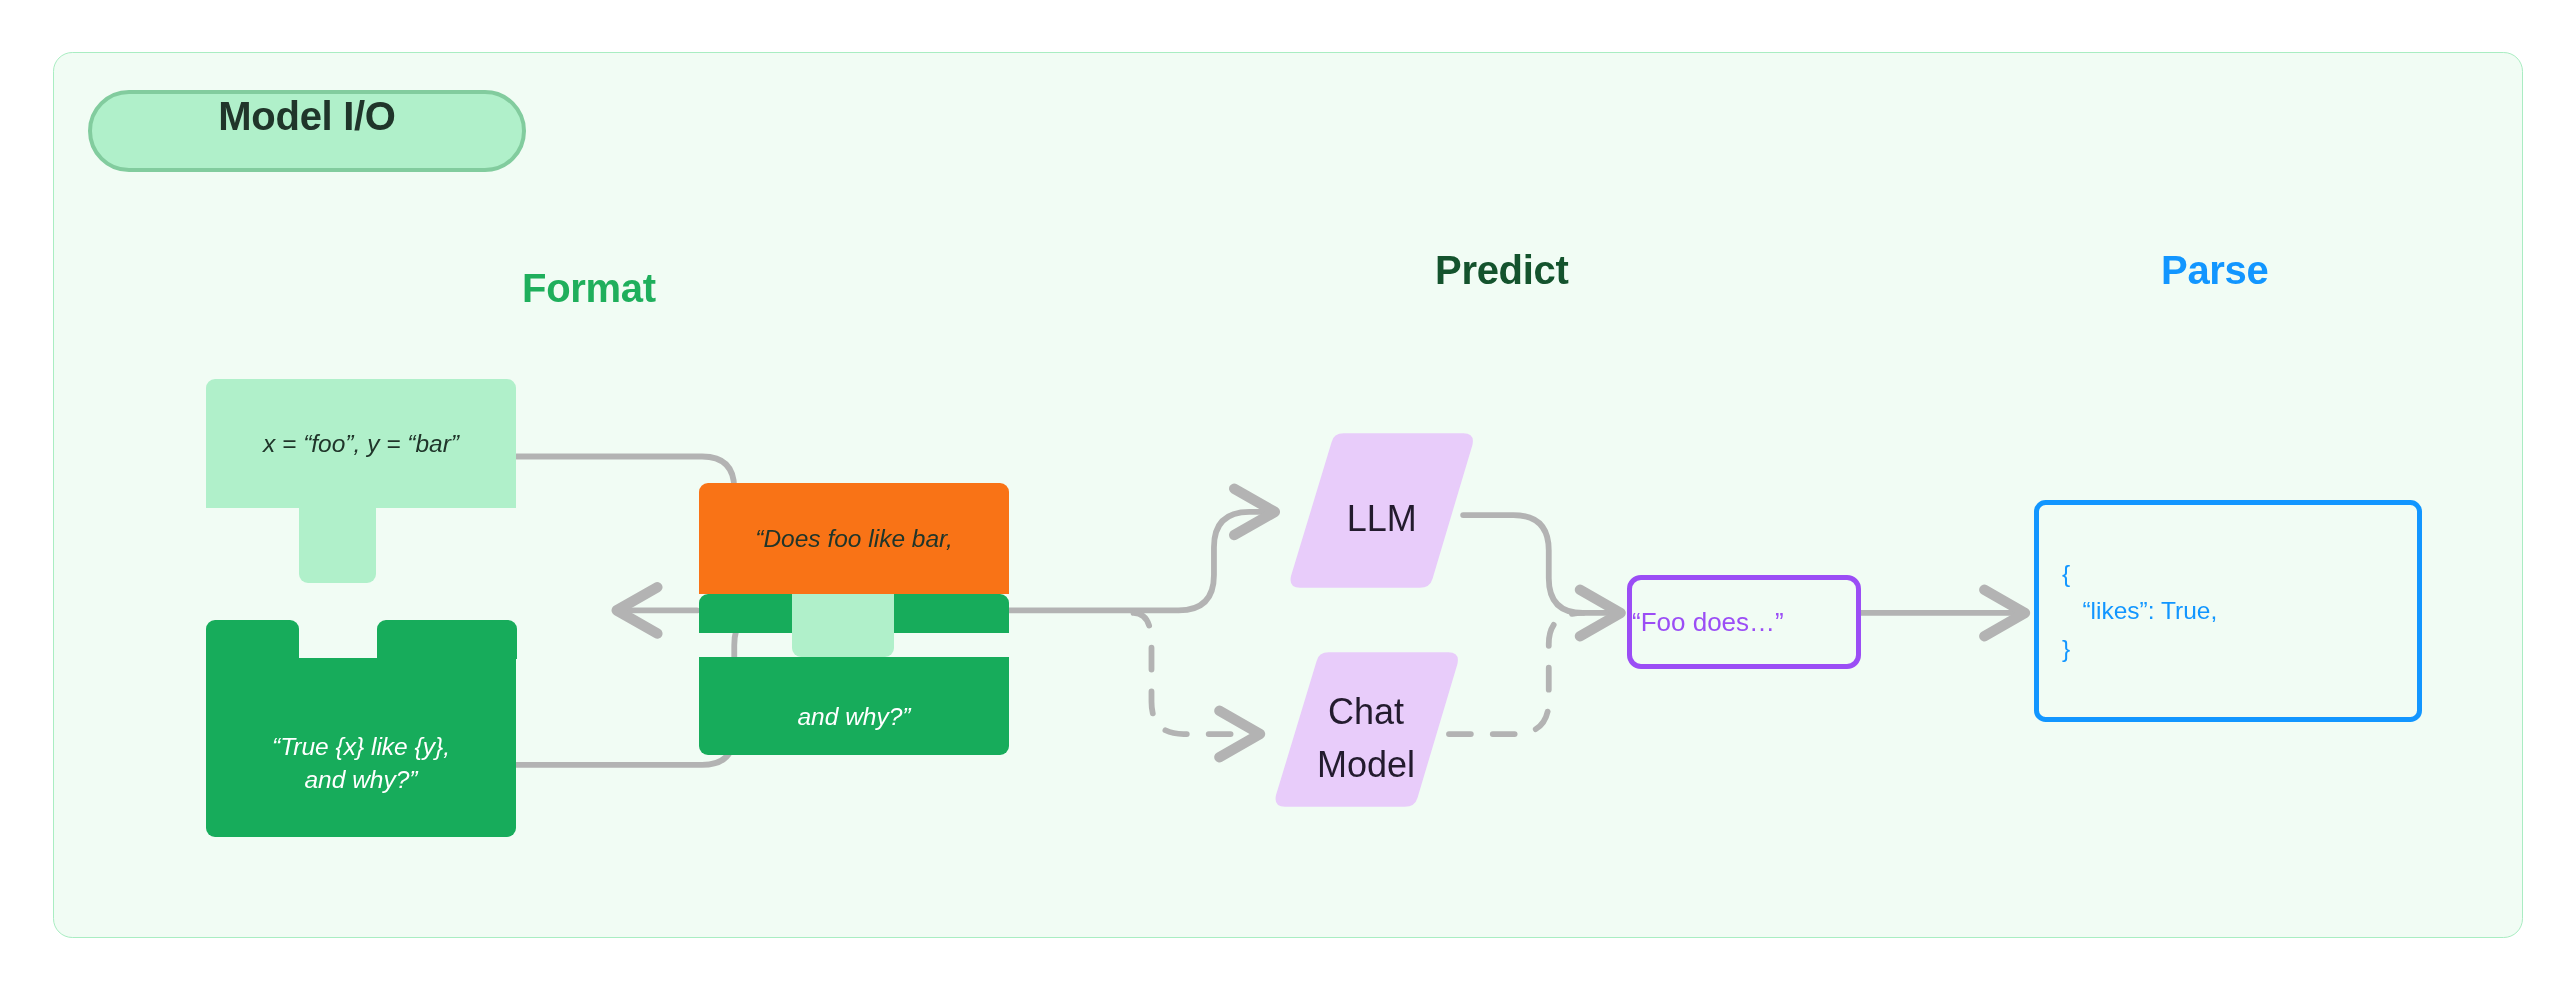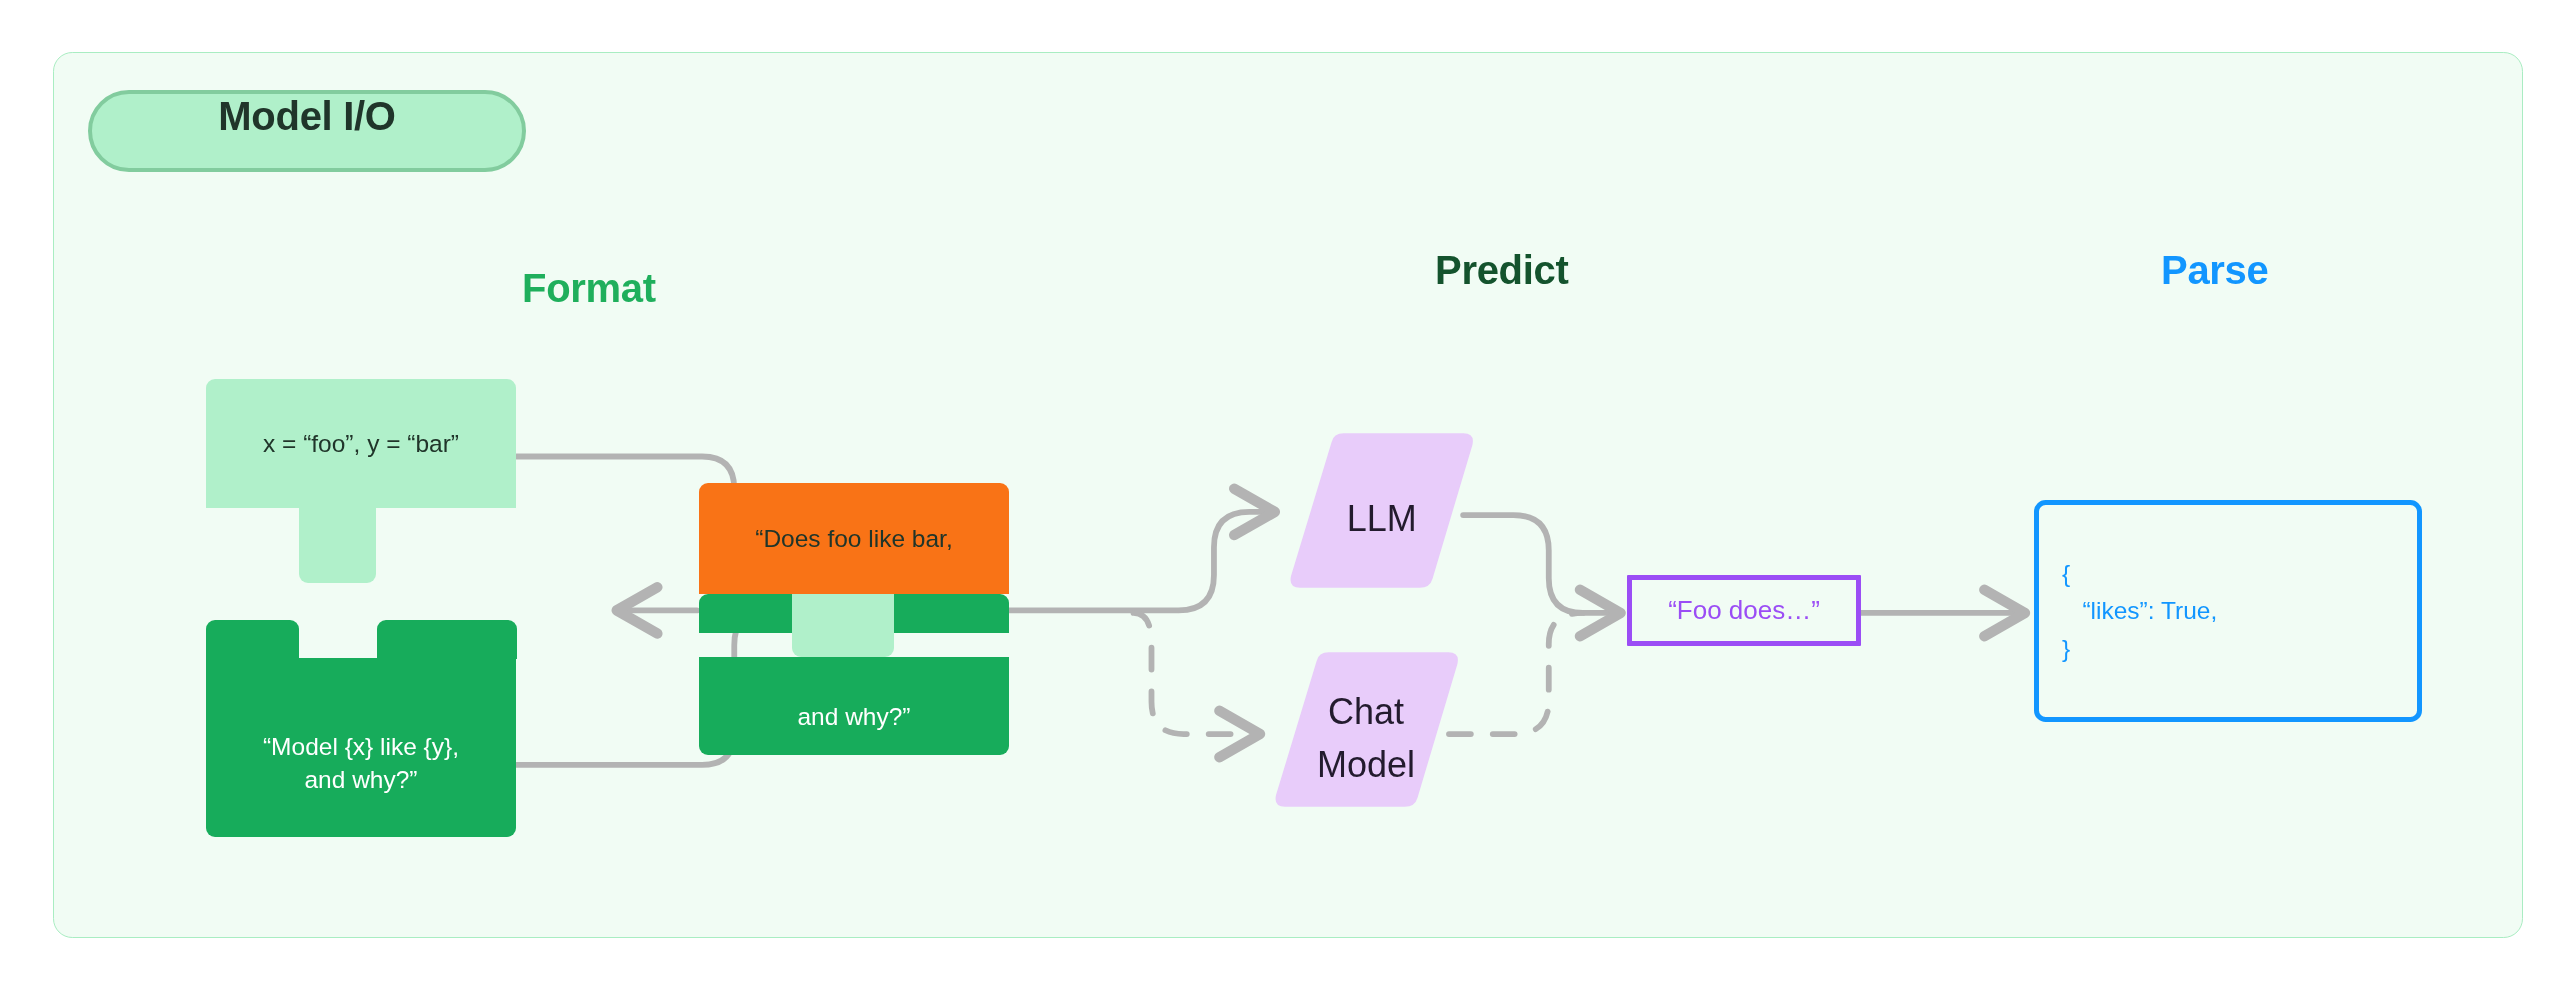--- a/index.html
+++ b/index.html
@@ -71,20 +71,21 @@
   }
 
   
   .piece {
     position: absolute;
     display: flex;
     align-items: center;
     justify-content: center;
     text-align: center;
     line-height: 1.35;
+    font-style: italic;
   }
   .piece .txt { position: relative; z-index: 2; }
 
   
   #piece-vars {
     left: 206px; top: 379px;
     width: 310px; height: 129px;
     background: #B0F0CA;
     border-radius: 9px 9px 0 0;
   }
@@ -188,24 +189,24 @@
 
   
   .out-box {
     position: absolute;
     display: flex;
     align-items: center;
     box-sizing: border-box;
   }
   #box-foo {
     left: 1627px; top: 575px;
-    width: 234px; height: 71px;
+    width: 234px; height: 94px;
     border: 5.2px solid #9B4DF5;
-    border-radius: 1px;
-    justify-content: center;
+    border-radius: 14px;
+    justify-content: flex-start;
   }
   #box-foo .txt { font-size: 26px; color: #9B4DF5; }
 
   #box-json {
     left: 2034px; top: 500px;
     width: 388px; height: 222px;
     border: 5.2px solid #1296FF;
     border-radius: 11.6px;
     flex-direction: column;
     justify-content: center;
@@ -257,21 +258,21 @@
 </svg>
 
 <div class="piece" id="piece-vars">
   <span class="txt">x = “foo”, y = “bar”</span>
 </div>
 <div id="piece-vars-tab"></div>
 
 <div id="piece-tpl-left"></div>
 <div id="piece-tpl-right"></div>
 <div class="piece" id="piece-tpl-body">
-  <span class="txt"><span>“Model {x} like {y},</span><br><span>and why?”</span></span>
+  <span class="txt"><span>“True {x} like {y},</span><br><span>and why?”</span></span>
 </div>
 
 <div class="piece" id="merged-top">
   <span class="txt">“Does foo like bar,</span>
 </div>
 <div id="merged-left"></div>
 <div id="merged-right"></div>
 <div id="merged-tab"></div>
 <div class="piece" id="merged-bottom">
   <span class="txt">and why?”</span>

